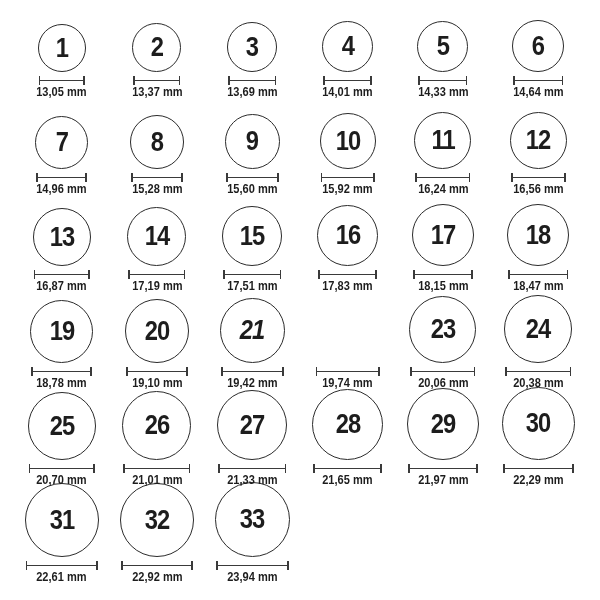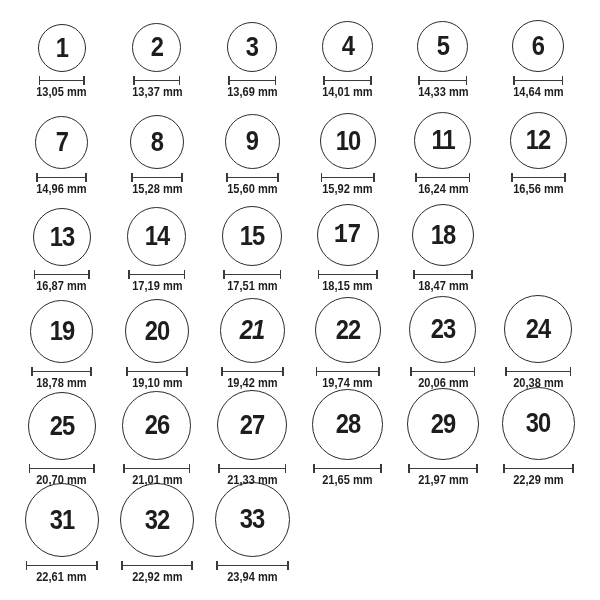--- a/index.html
+++ b/index.html
@@ -262,23 +262,34 @@
       <span class="num">15</span>
     </div>
     <div class="dimline" style="width: 58px;">
       <span class="tick left"></span>
       <span class="bar"></span>
       <span class="tick right"></span>
     </div>
     <div class="label">17,51 mm</div>
   </div>
 
-
-  <div class="cell">
-    <div class="circle" style="width: 62px; height: 62px; font-family: Liberation Mono, monospace;">
+  <div class="cell">
+    <div class="circle" style="width: 61px; height: 61px;">
+      <span class="num">16</span>
+    </div>
+    <div class="dimline" style="width: 59px;">
+      <span class="tick left"></span>
+      <span class="bar"></span>
+      <span class="tick right"></span>
+    </div>
+    <div class="label">17,83 mm</div>
+  </div>
+
+  <div class="cell">
+    <div class="circle" style="width: 62px; height: 62px;">
       <span class="num">17</span>
     </div>
     <div class="dimline" style="width: 60px;">
       <span class="tick left"></span>
       <span class="bar"></span>
       <span class="tick right"></span>
     </div>
     <div class="label">18,15 mm</div>
   </div>
 
@@ -325,23 +336,20 @@
     </div>
     <div class="dimline" style="width: 63px;">
       <span class="tick left"></span>
       <span class="bar"></span>
       <span class="tick right"></span>
     </div>
     <div class="label">19,42 mm</div>
   </div>
 
   <div class="cell">
-    <div class="circle" style="width: 66px; height: 66px;">
-      <span class="num">22</span>
-    </div>
     <div class="dimline" style="width: 64px;">
       <span class="tick left"></span>
       <span class="bar"></span>
       <span class="tick right"></span>
     </div>
     <div class="label">19,74 mm</div>
   </div>
 
   <div class="cell">
     <div class="circle" style="width: 67px; height: 67px; text-align: center;">

